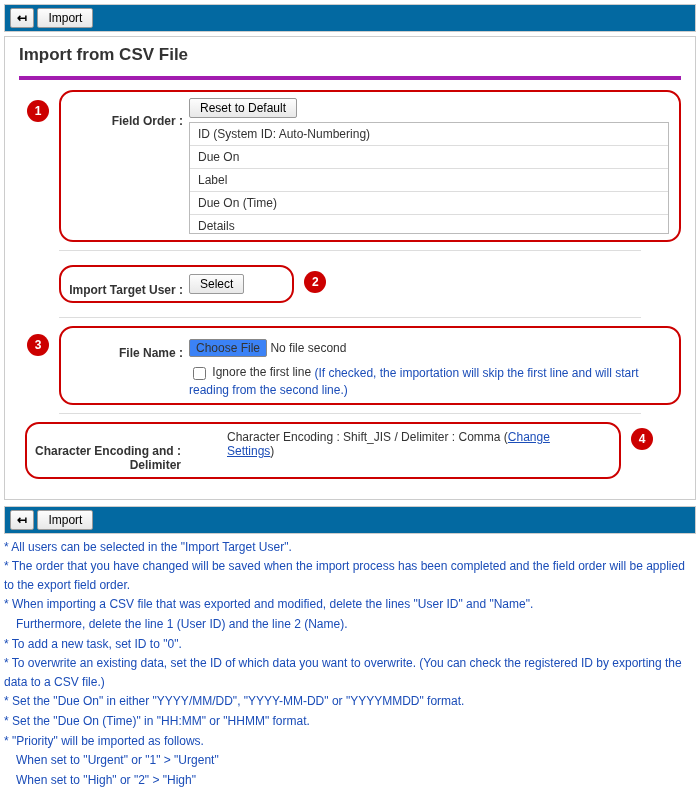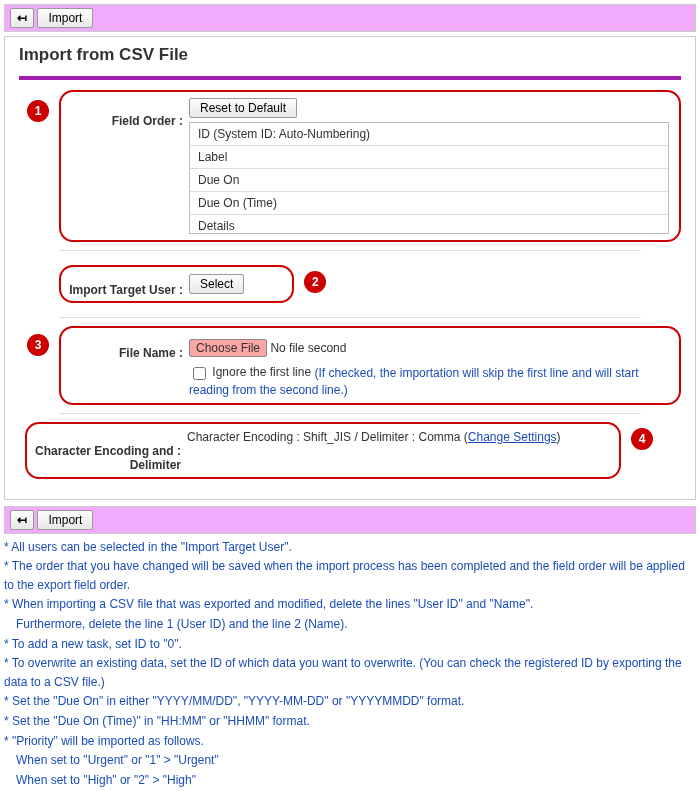--- a/index.html
+++ b/index.html
@@ -6,21 +6,21 @@
   body {
     margin: 0;
     padding: 4px;
     font-family: Arial, "Helvetica Neue", sans-serif;
     font-size: 12px;
     color: #333;
     background: #fff;
     width: 700px;
   }
   .toolbar {
-    background: #f0abfc;
+    background: #0369a1;
     border: 1px solid #ccc;
     padding: 3px 5px;
     margin-bottom: 4px;
   }
   button {
     font-family: inherit;
     font-size: 12px;
     background: linear-gradient(#fdfdfd, #e8e8e8);
     border: 1px solid #999;
     border-radius: 2px;
@@ -89,21 +89,21 @@
     cursor: move;
   }
   .hint-blue { color: #1b4db8; }
   .link { color: #1b4db8; text-decoration: underline; cursor: pointer; }
   .divider { border: none; border-top: 1px solid #ddd; margin: 8px 40px; }
   .file-btn {
     display:inline-block;
     border:1px solid #888;
     border-radius:2px;
     padding:1px 6px;
-    background:#fca5a5;
+    background:#3b82f6;
     font-size:12px;
     cursor:pointer;
   }
   .notes {
     margin-top: 2px;
     color: #1b4db8;
     font-size: 12px;
     line-height: 1.55;
   }
   .notes p { margin: 0 0 1px 0; }
@@ -123,22 +123,22 @@
 
   
   <div class="callout-wrap" style="padding-left:0;">
     <div class="callout-num num-left" style="top:8px;">1</div>
     <div class="row">
       <div class="label-col">Field Order :</div>
       <div class="content-col">
         <button>Reset to Default</button>
         <div class="field-list">
           <div class="field-item">ID (System ID: Auto-Numbering)</div>
+          <div class="field-item">Due On</div>
           <div class="field-item">Label</div>
-          <div class="field-item">Due On</div>
           <div class="field-item">Due On (Time)</div>
           <div class="field-item">Details</div>
           <div class="field-item">Priority</div>
           <div class="field-item">Reminder</div>
 
         </div>
       </div>
     </div>
   </div>
 
@@ -181,21 +181,21 @@
 
   <hr class="divider">
 
   
   <div class="callout-wrap" style="margin-left:6px; margin-right:60px; padding:4px 36px 4px 0;">
     <div class="row" style="align-items:flex-start;">
       <div class="label-col" style="width:160px;">
         <span>Character Encoding and :</span>
         <span class="sub">Delimiter</span>
       </div>
-      <div class="content-col" style="padding-top:2px;">
+      <div class="content-col" style="padding-top:2px;margin-left:40px;">
         <span>Character Encoding :</span>
         <span>Shift_JIS</span>
         <span>/ Delimiter :</span>
         <span>Comma</span>
         (<span class="link">Change Settings</span>)
       </div>
     </div>
     <div class="callout-num num-right">4</div>
   </div>
 </div>

